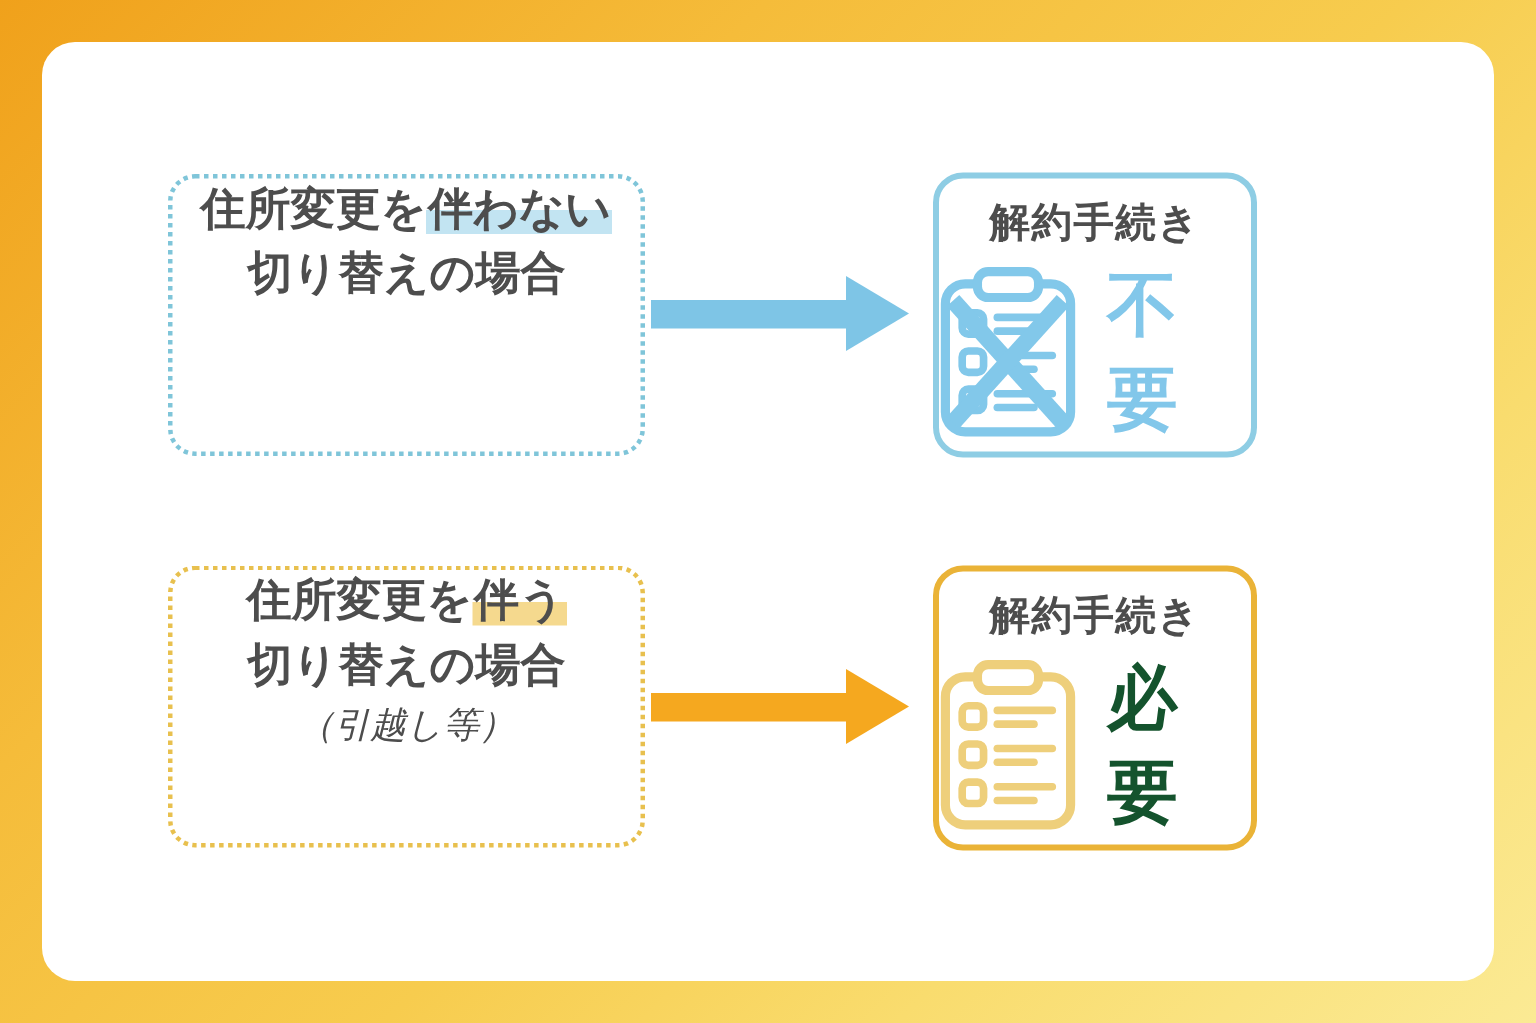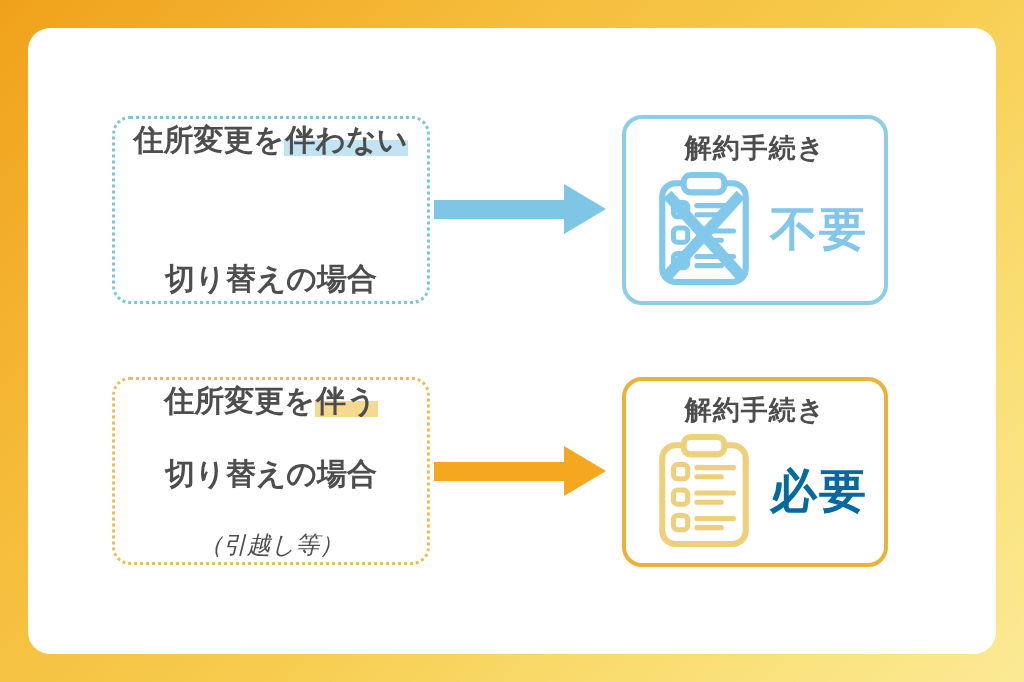--- a/index.html
+++ b/index.html
@@ -12,54 +12,54 @@
   }
   .panel {
     position:absolute; left:28px; top:28px; right:28px; bottom:28px;
     background:#ffffff; border-radius:22px;
   }
 
   
   .case-box {
     position:absolute; left:112px; width:318px; height:188px;
     border-radius:18px; display:flex; flex-direction:column;
-    align-items:center; justify-content:space-between; text-align:center;
+    align-items:center; justify-content:flex-start; text-align:center;
     color:#4D4D4D; font-weight:bold; font-size:30px; line-height:1.42;
   }
   .case-box.blue   { top:116px; border:3px dotted #7FC5D9; }
   .case-box.yellow { top:377px; border:3px dotted #E8C04E; }
   .case-line { white-space:nowrap; }
   .hl-blue   { background:linear-gradient(transparent 52%, #C2E4F2 52%); padding:0 1px; }
   .hl-yellow { background:linear-gradient(transparent 52%, #F5D98E 52%); padding:0 1px;font-family:Liberation Serif, serif; }
   .case-note { font-size:24px; font-weight:normal; margin-top:2px;font-style:italic; }
 
   
   .arrow { position:absolute; left:434px; width:172px; height:50px; }
   .arrow.blue   { top:184px; }
   .arrow.yellow { top:446px; }
 
   
   .result-box {
-    position:absolute; left:622px; width:266px; height:190px;
+    position:absolute; left:622px; width:216px; height:190px;
     border-radius:20px; background:#ffffff;
   }
   .result-box.blue   { top:115px; border:4px solid #8ECDE4; }
   .result-box.yellow { top:377px; border:4px solid #EAB337; }
   .result-title {
     text-align:center; margin-top:11px; font-size:27px; font-weight:bold;
     color:#4D4D4D; letter-spacing:1px;
   }
   .result-body {
     display:flex; align-items:center; justify-content:center;
-    gap:20px; margin-top:6px;padding-left:16px;
+    gap:20px; margin-top:6px;
   }
   .result-icon { width:92px; height:114px; flex:0 0 auto; }
   .result-value { font-size:47px; font-weight:bold; letter-spacing:2px; }
   .result-value.blue   { color:#82C7EA; }
-  .result-value.yellow { color:#0369a1; }
+  .result-value.yellow { color:#14532d; }
 </style>
 </head>
 <body>
 
 <div class="canvas">
   <div class="panel"></div>
 
   <div class="case-box blue">
     <div class="case-line"><span>住所変更を</span><span class="hl-blue">伴わない</span></div>
     <div class="case-line">切り替えの場合</div>

